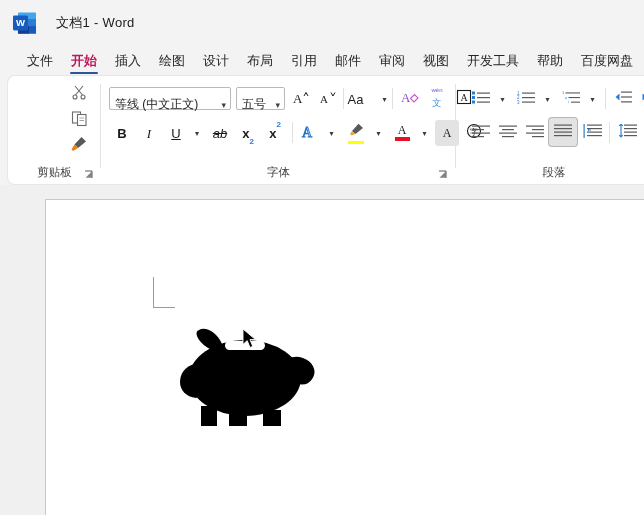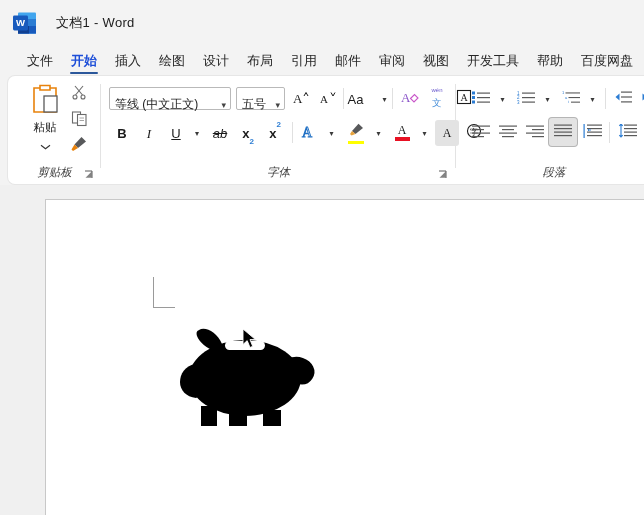--- a/index.html
+++ b/index.html
@@ -34,36 +34,36 @@
 
   
   .tabstrip {
     position: absolute; left: 0; top: 46px; width: 644px; height: 30px;
     background: #f3f3f3; display: flex; align-items: center; padding-left: 18px;
   }
   .tab {
     font-size: 13px; color: #262626; padding: 0 9px; height: 30px;
     display: flex; align-items: center; position: relative; white-space: nowrap;
   }
-  .tab.active { color: #1d4ed8; font-weight: bold; }
+  .tab.active { color: #be185d; font-weight: bold; }
   .tab.active::after {
     content: ""; position: absolute; left: 8px; right: 8px; bottom: 2px;
     height: 2.5px; background: #2b579a; border-radius: 2px;
   }
 
   
   .ribbon {
     position: absolute; left: 8px; top: 76px; width: 636px; height: 108px;
     background: #ffffff; border-radius: 7px 0 0 7px;
     box-shadow: 0 0 0 1px #e6e6e6;
   }
   .group { position: absolute; top: 0; height: 108px; }
   .group-label {
     position: absolute; bottom: 4px; width: 100%; text-align: center;
-    font-size: 11.5px; color: #444; white-space: nowrap; font-style: italic;
+    font-size: 11.5px; color: #444; white-space: nowrap;
   }
   .group-sep {
     position: absolute; top: 8px; width: 1px; height: 84px; background: #e3e3e3;
   }
   .dlg-launcher {
     position: absolute; bottom: 6px; width: 12px; height: 12px;
   }
 
   
   .paste-btn {
@@ -144,35 +144,20 @@
     <div class="tab">视图</div>
     <div class="tab">开发工具</div>
     <div class="tab">帮助</div>
     <div class="tab">百度网盘</div>
   </div>
 
   <div class="ribbon">
 
     <div class="group" style="left:0; width:93px;">
 
-      <div class="paste-btn">
-        <span>
-          <svg width="30" height="32" viewBox="0 0 30 32">
-            <path d="M4 6 h22 v24 h-22 z" fill="#ffffff" stroke="#e8820c" stroke-width="1.6"></path>
-            <path d="M10 3.5 h10 v4.5 h-10 z" fill="#ffffff" stroke="#e8820c" stroke-width="1.6"></path>
-            <rect x="14" y="14" width="13" height="16" fill="#ffffff" stroke="#595959" stroke-width="1.3"></rect>
-          </svg>
-        </span>
-        <span class="paste-label">粘贴</span>
-        <span>
-          <svg width="11" height="6" viewBox="0 0 11 6">
-              <path d="M1 1.3 L5.5 4.8 L10 1.3" fill="none" stroke="#333" stroke-width="1.1"></path>
-            </svg>
-        </span>
-      </div>
 
       <div class="mini-btn" style="left:58px; top:6px;">
         <span>
           <svg width="16" height="16" viewBox="0 0 16 16">
             <line x1="4" y1="2" x2="11.5" y2="11" stroke="#6b6b6b" stroke-width="1.1"></line>
             <line x1="12" y1="2" x2="4.5" y2="11" stroke="#6b6b6b" stroke-width="1.1"></line>
             <circle cx="4" cy="13" r="2" fill="none" stroke="#6b6b6b" stroke-width="1.1"></circle>
             <circle cx="12" cy="13" r="2" fill="none" stroke="#6b6b6b" stroke-width="1.1"></circle>
           </svg>
         </span>

